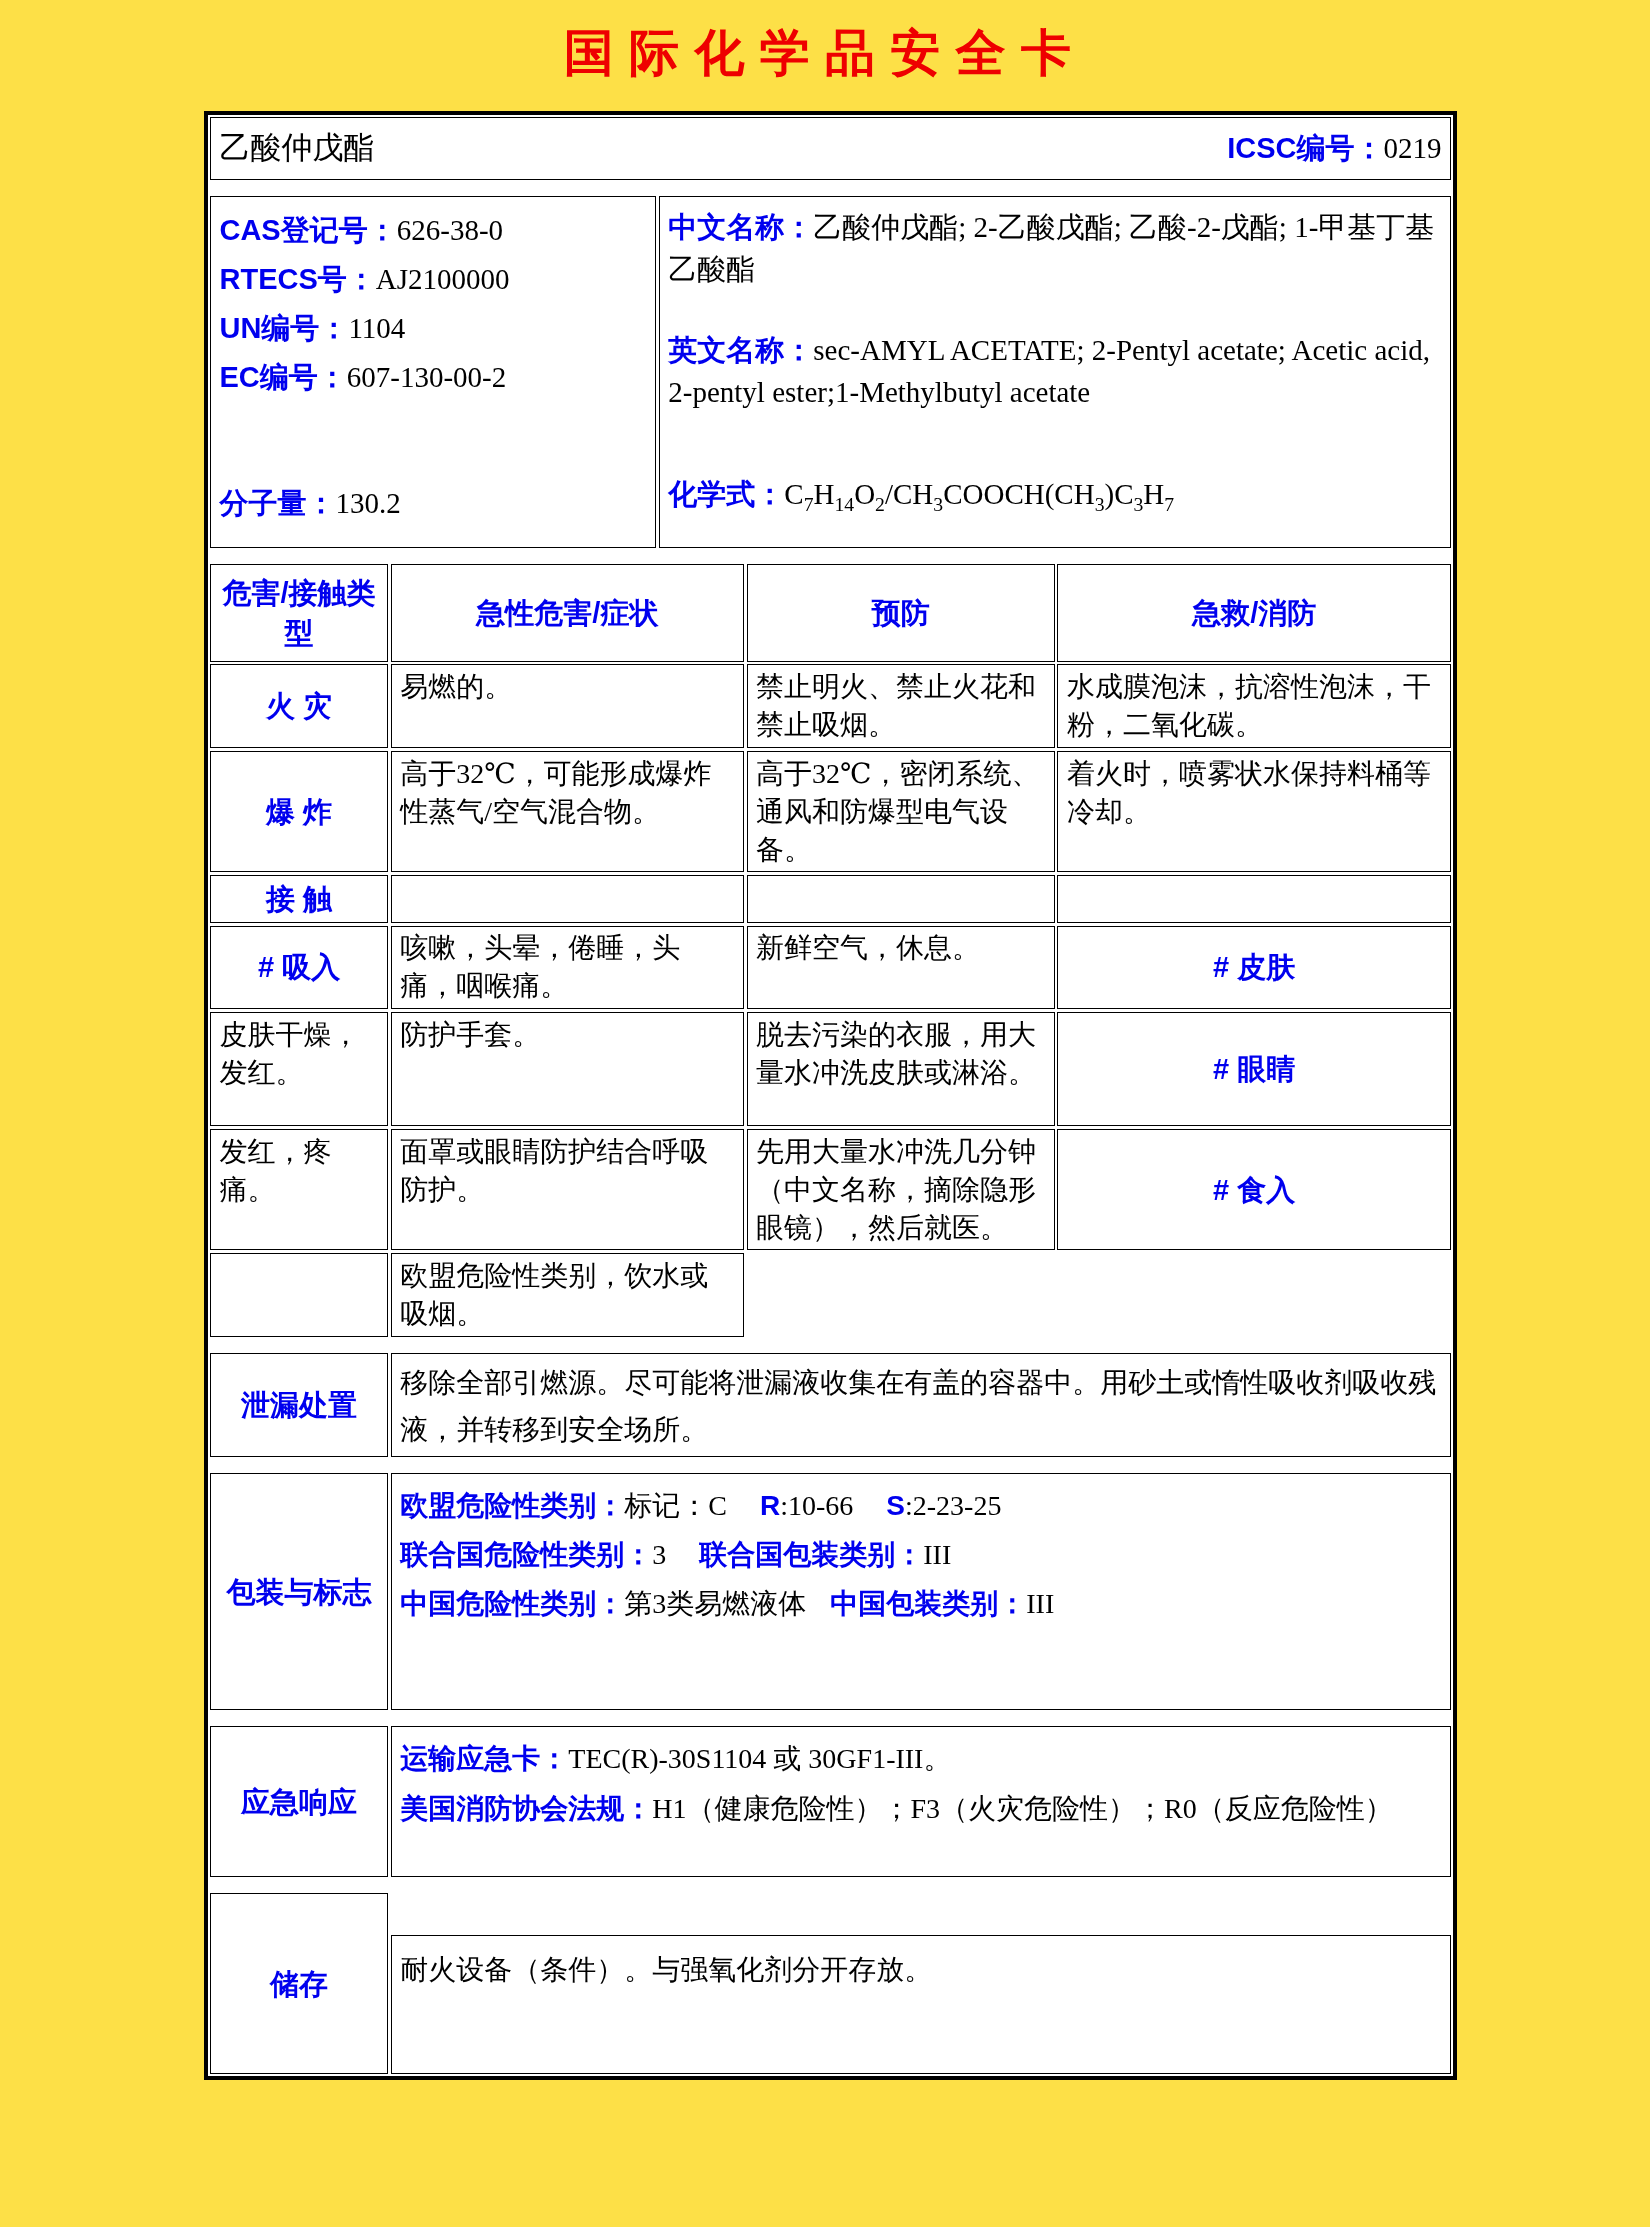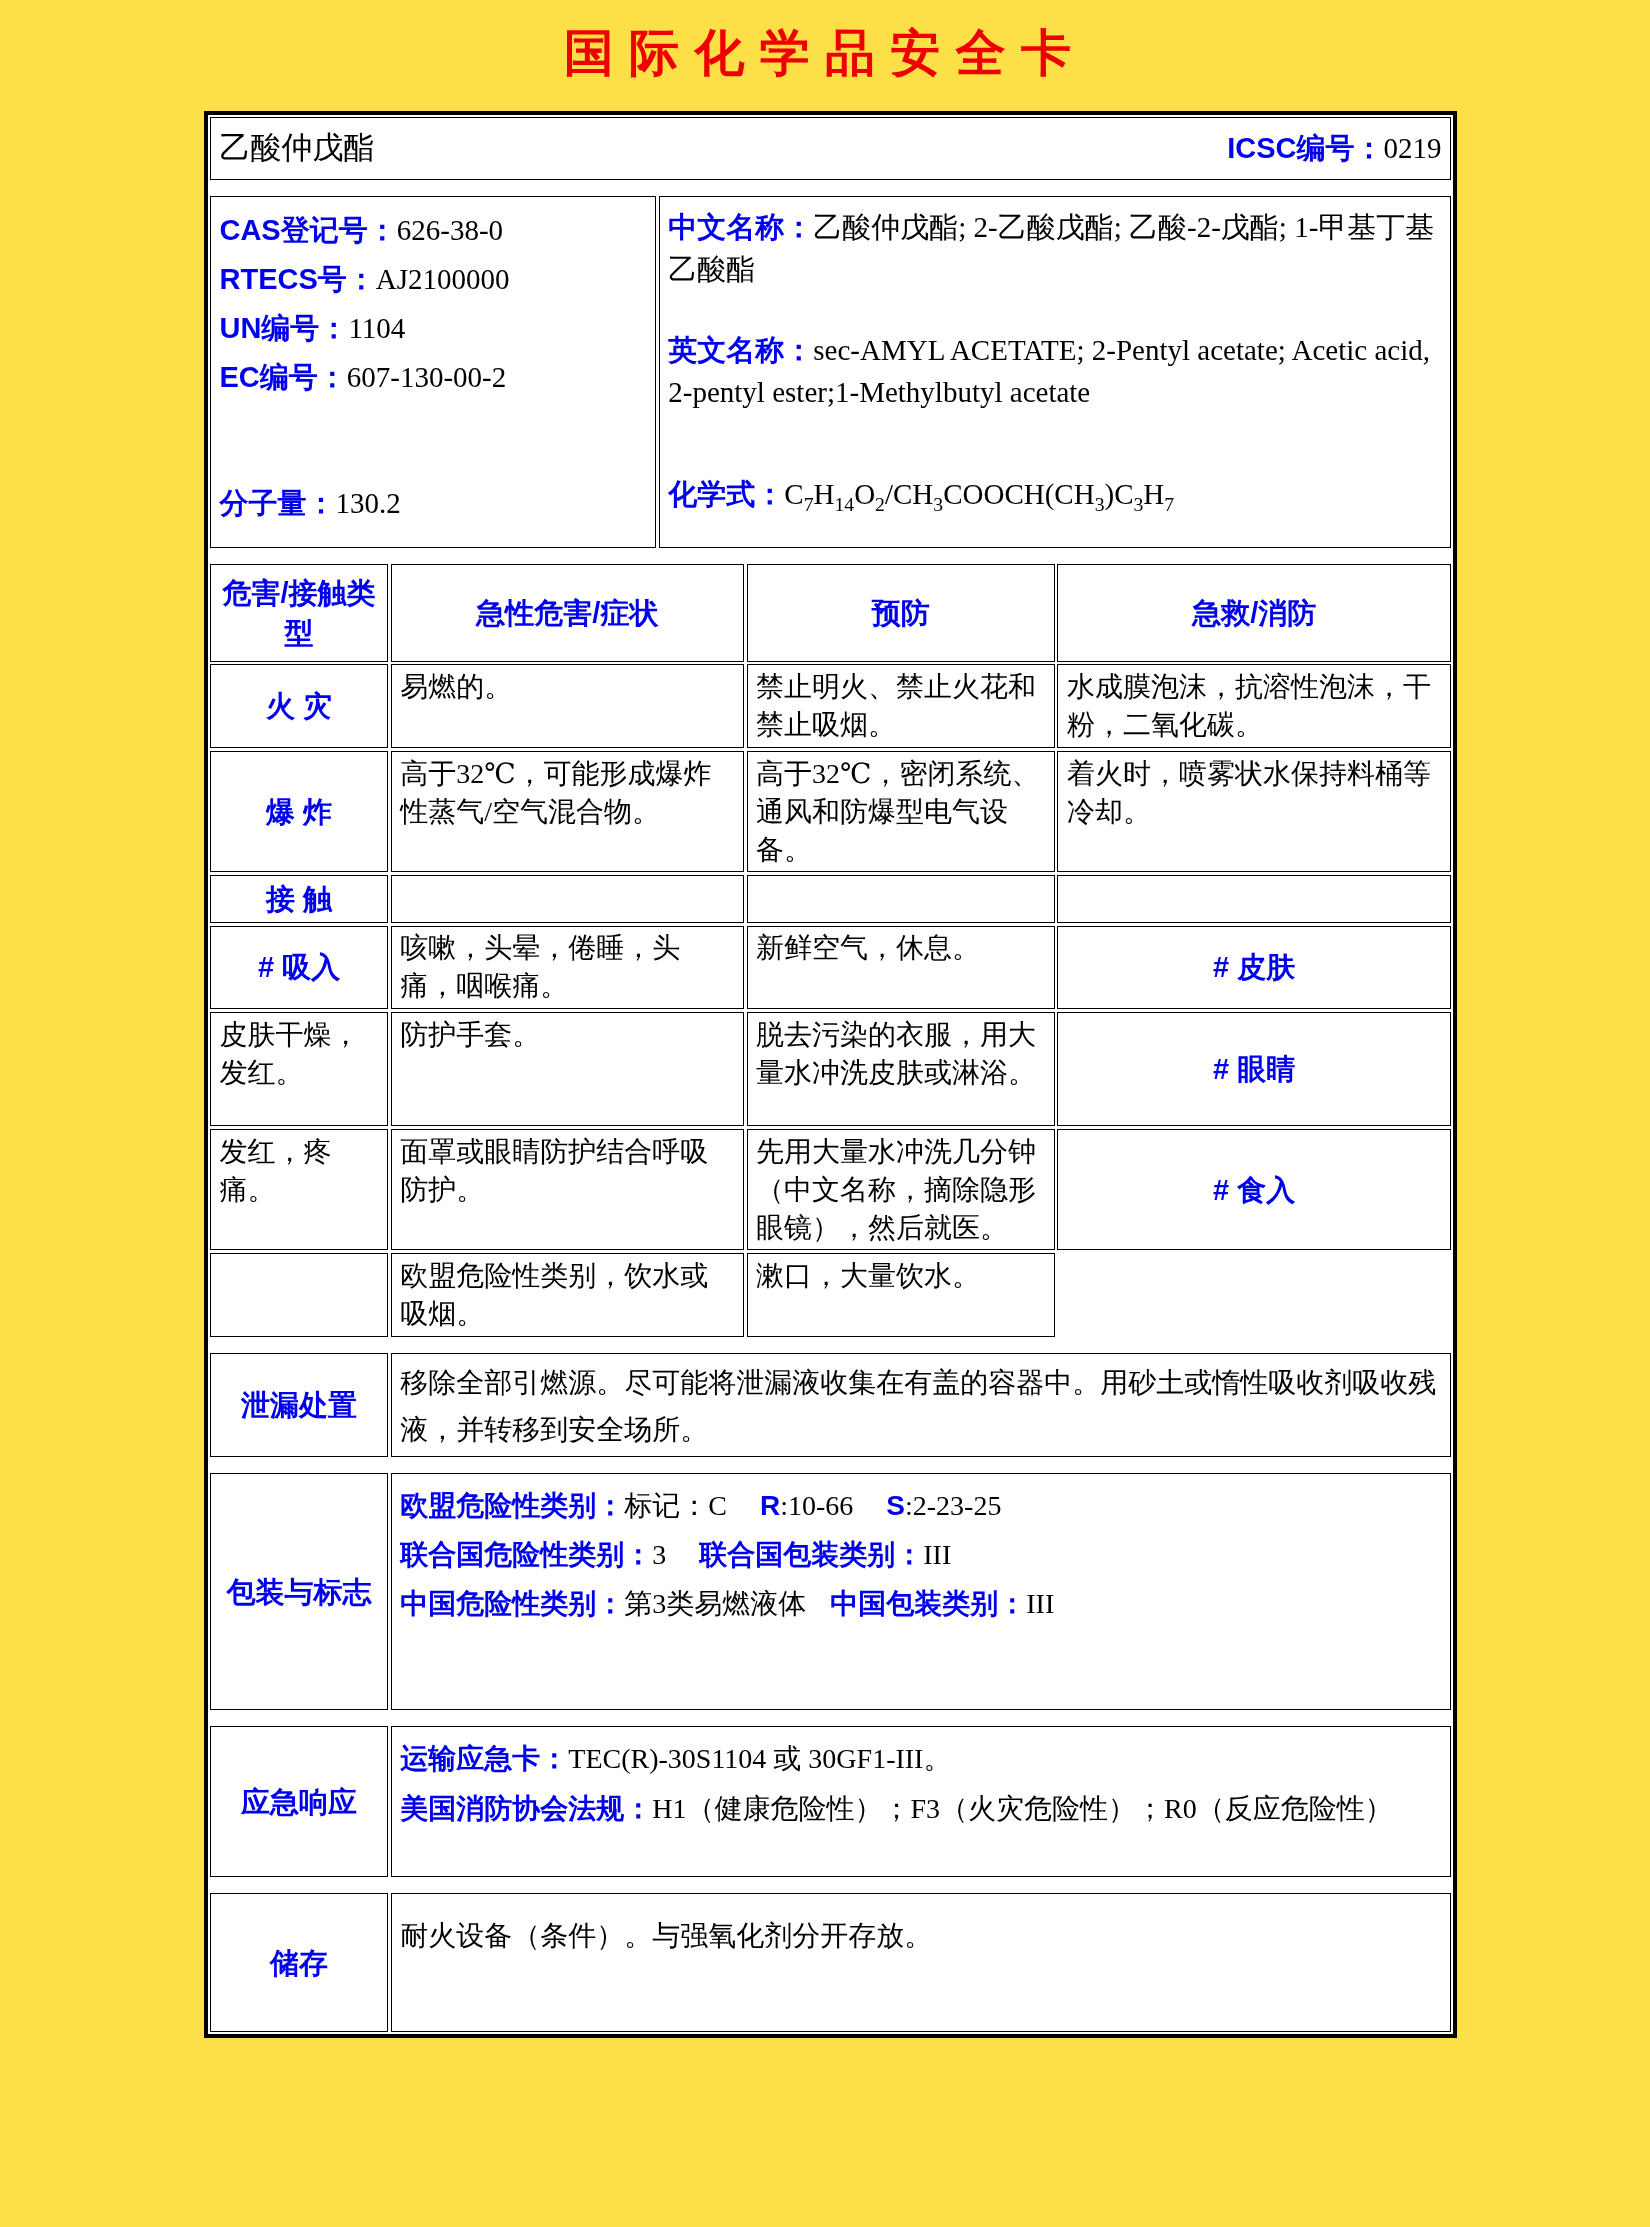--- a/index.html
+++ b/index.html
@@ -36,21 +36,21 @@
   .h-cont  { min-height:45px;  }
   .h-inh   { min-height:75px; }
   .h-skin  { min-height:77px; }
   .h-eye   { min-height:114px; }
   .h-ing   { min-height:77px; }
   
   .sec-two { grid-template-columns:178px 1fr; }
   .s-spill   .content { min-height:103px; line-height:47px; padding-top:5.6px; }
   .s-pack    .content { min-height:237px; line-height:49px; padding-top:7px; }
   .s-emerg   .content { min-height:151px; line-height:50px; padding-top:7px; }
-  .s-store   .content { min-height:139px; line-height:47px; padding-top:18px; }
+  .s-store   .content { min-height:139px; line-height:47px; padding-top:10px;margin-top:42px; }
   .gapL { margin-left:33px; }
   .gapM { margin-left:24px; }
 </style>
 </head>
 <body>
 
 <div class="page">
 
   <div class="title">国际化学品安全卡</div>
 
@@ -109,21 +109,20 @@
       <div class="cell h-skin">脱去污染的衣服，用大量水冲洗皮肤或淋浴。</div>
 
       <div class="cell hlabel h-eye"># 眼睛</div>
       <div class="cell h-eye">发红，疼痛。</div>
       <div class="cell h-eye">面罩或眼睛防护结合呼吸防护。</div>
       <div class="cell h-eye">先用大量水冲洗几分钟（中文名称，摘除隐形眼镜），然后就医。</div>
 
       <div class="cell hlabel h-ing"># 食入</div>
       <div class="cell h-ing"></div>
       <div class="cell h-ing">欧盟危险性类别，饮水或吸烟。</div>
-      <div class="cell h-ing">漱口，大量饮水。</div>
     </div>
 
     <div class="sec sec-two s-spill">
       <div class="cell hlabel">泄漏处置</div>
       <div class="cell content">移除全部引燃源。尽可能将泄漏液收集在有盖的容器中。用砂土或惰性吸收剂吸收残液，并转移到安全场所。</div>
     </div>
 
     <div class="sec sec-two s-pack">
       <div class="cell hlabel">包装与标志</div>
       <div class="cell content">

